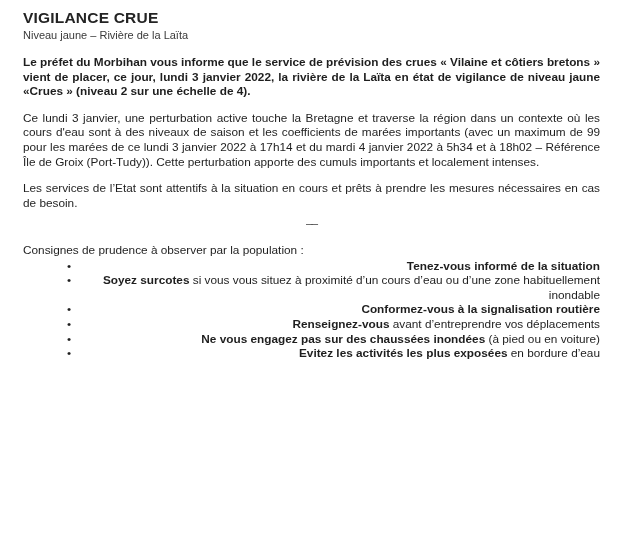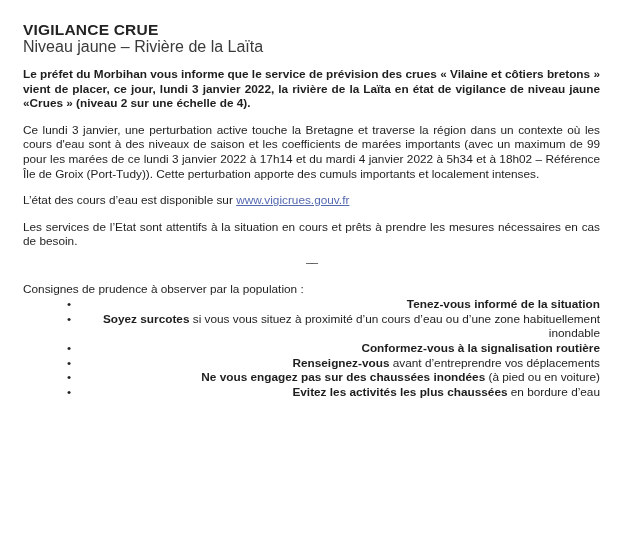--- a/index.html
+++ b/index.html
@@ -7,36 +7,36 @@
     padding: 0;
     background: #ffffff;
     width: 621px;
     height: 535px;
     overflow: hidden;
   }
   .page {
     box-sizing: border-box;
     width: 621px;
     height: 535px;
-    padding: 21px 21px 0 23px;
+    padding: 9px 21px 0 23px;
     font-family: "Liberation Sans", sans-serif;
     font-size: 11.8px;
     line-height: 14.6px;
     color: #1e1e1e;
   }
   .doc-title {
     font-size: 15.5px;
     line-height: 18px;
     font-weight: bold;
     letter-spacing: 0.2px;
     margin: 0;
     color: #232323;
   }
   .doc-subtitle {
-    font-size: 16px;
+    font-size: 11px;
     line-height: 16px;
     color: #3a3a3a;
     margin: 0;
   }
   .paragraphs p {
     margin: 12px 0 0 0;
   }
   .paragraphs p.justify { text-align: justify; }
   .paragraphs p.left    { text-align: left; }
   .b { font-weight: bold; }
@@ -76,28 +76,27 @@
 </head>
 <body>
 
 <div class="page">
   <h1 class="doc-title">VIGILANCE CRUE</h1>
   <div class="doc-subtitle">Niveau jaune – Rivière de la Laïta</div>
 
   <div class="paragraphs" id="paragraphs">
       <p class="justify"><span class="b">Le préfet du Morbihan vous informe que le service de prévision des crues « Vilaine et côtiers bretons » vient de placer, ce jour, lundi 3 janvier 2022, la rivière de la Laïta en état de vigilance de niveau jaune «Crues » (niveau 2 sur une échelle de 4).</span></p>
       <p class="justify"><span>Ce lundi 3 janvier, une perturbation active touche la Bretagne et traverse la région dans un contexte où les cours d'eau sont à des niveaux de saison et les coefficients de marées importants (avec un maximum de 99 pour les marées de ce lundi 3 janvier 2022 à 17h14 et du mardi 4 janvier 2022 à 5h34 et à 18h02 – Référence Île de Groix (Port-Tudy)). Cette perturbation apporte des cumuls importants et localement intenses.</span></p>
-      <p class="left"><span>L’état des cours d’eau est disponible sur </span><a class="doc-link" href="#">www.vigicrues.gouv.fr</a></p>
       <p class="justify"><span>Les services de l’Etat sont attentifs à la situation en cours et prêts à prendre les mesures nécessaires en cas de besoin.</span></p>
     </div>
 
   <div class="separator">––</div>
 
   <div class="instructions-heading">Consignes de prudence à observer par la population :</div>
   <ul class="instructions" id="bullets">
       <li><span class="b">Tenez-vous informé de la situation</span></li>
       <li><span class="b">Soyez surcotes</span><span> si vous vous situez à proximité d’un cours d’eau ou d’une zone habituellement inondable</span></li>
       <li><span class="b">Conformez-vous à la signalisation routière</span></li>
       <li><span class="b">Renseignez-vous</span><span> avant d’entreprendre vos déplacements</span></li>
       <li><span class="b">Ne vous engagez pas sur des chaussées inondées</span><span> (à pied ou en voiture)</span></li>
-      <li><span class="b">Evitez les activités les plus chaussées</span><span> en bordure d’eau</span></li>
+      <li><span class="b">Evitez les activités les plus exposées</span><span> en bordure d’eau</span></li>
     </ul>
 </div>
 
 </body></html>

